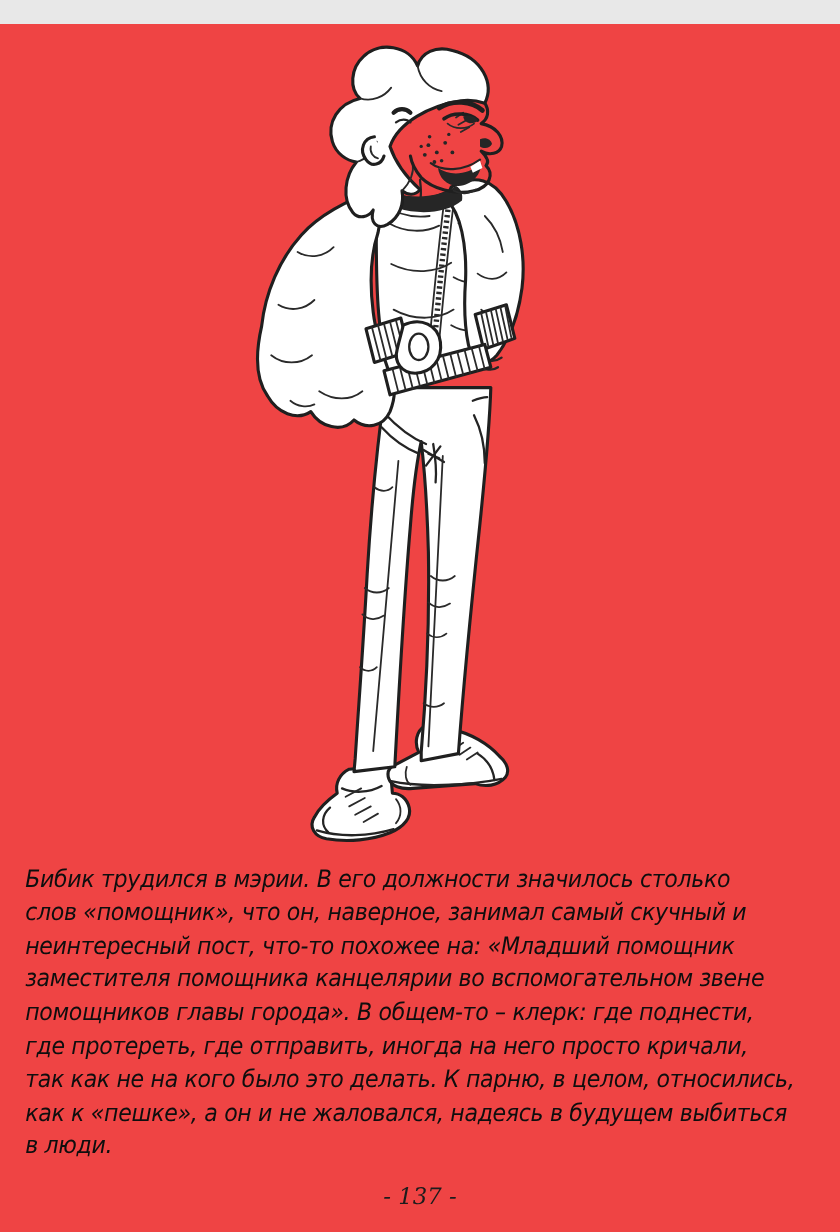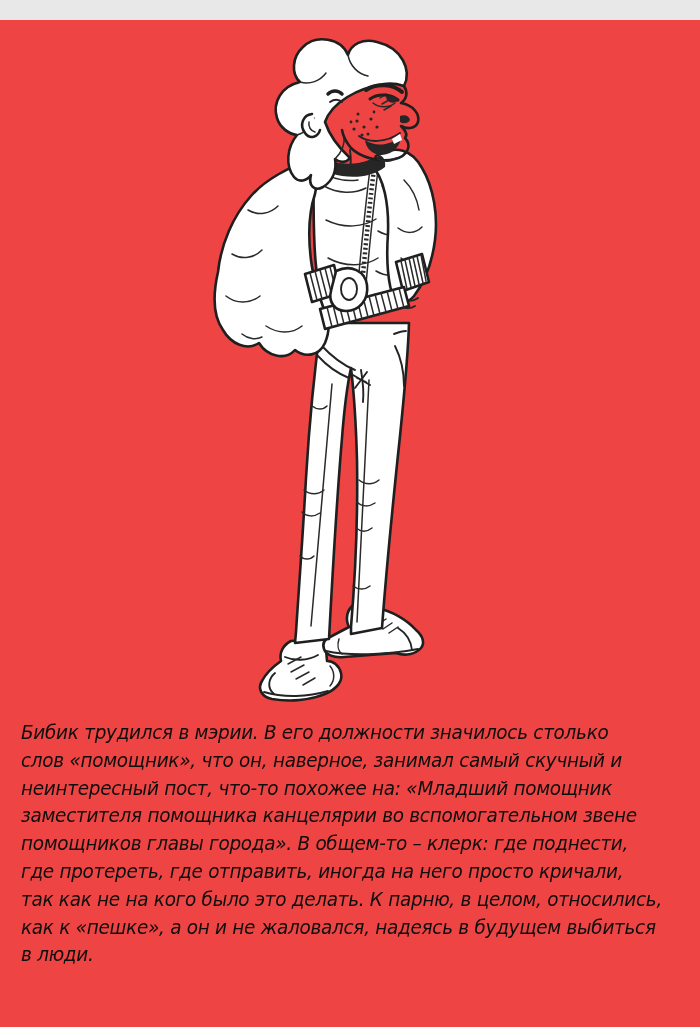--- a/index.html
+++ b/index.html
@@ -174,14 +174,15 @@
     <div class="tline">слов «помощник», что он, наверное, занимал самый скучный и</div>
     <div class="tline">неинтересный пост, что-то похожее на: «Младший помощник</div>
     <div class="tline">заместителя помощника канцелярии во вспомогательном звене</div>
     <div class="tline">помощников главы города». В общем-то – клерк: где поднести,</div>
     <div class="tline">где протереть, где отправить, иногда на него просто кричали,</div>
     <div class="tline">так как не на кого было это делать. К парню, в целом, относились,</div>
     <div class="tline">как к «пешке», а он и не жаловался, надеясь в будущем выбиться</div>
     <div class="tline">в люди.</div>
   </div>
 
+  <div class="pageno">- 137 -</div>
 
 </div>
 
 </body></html>

